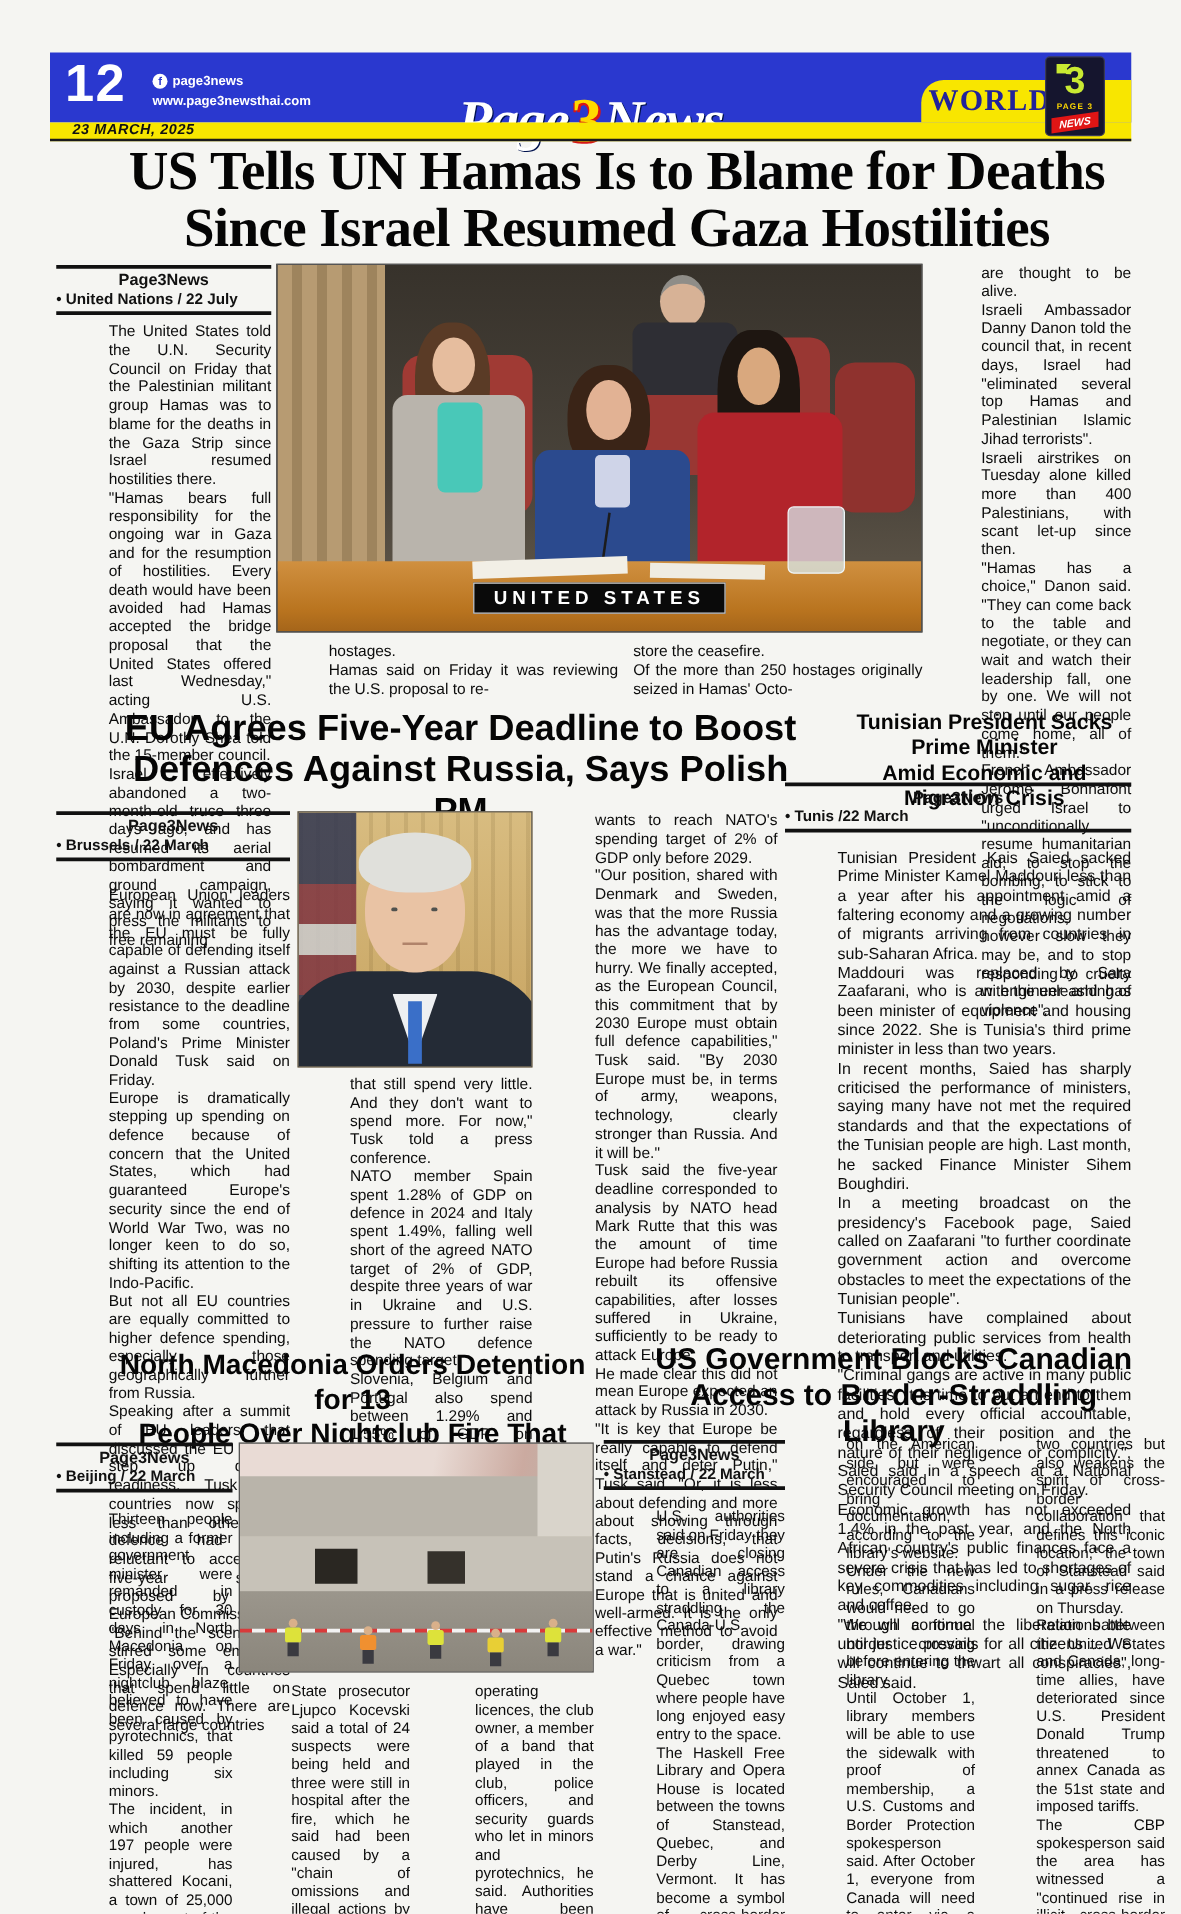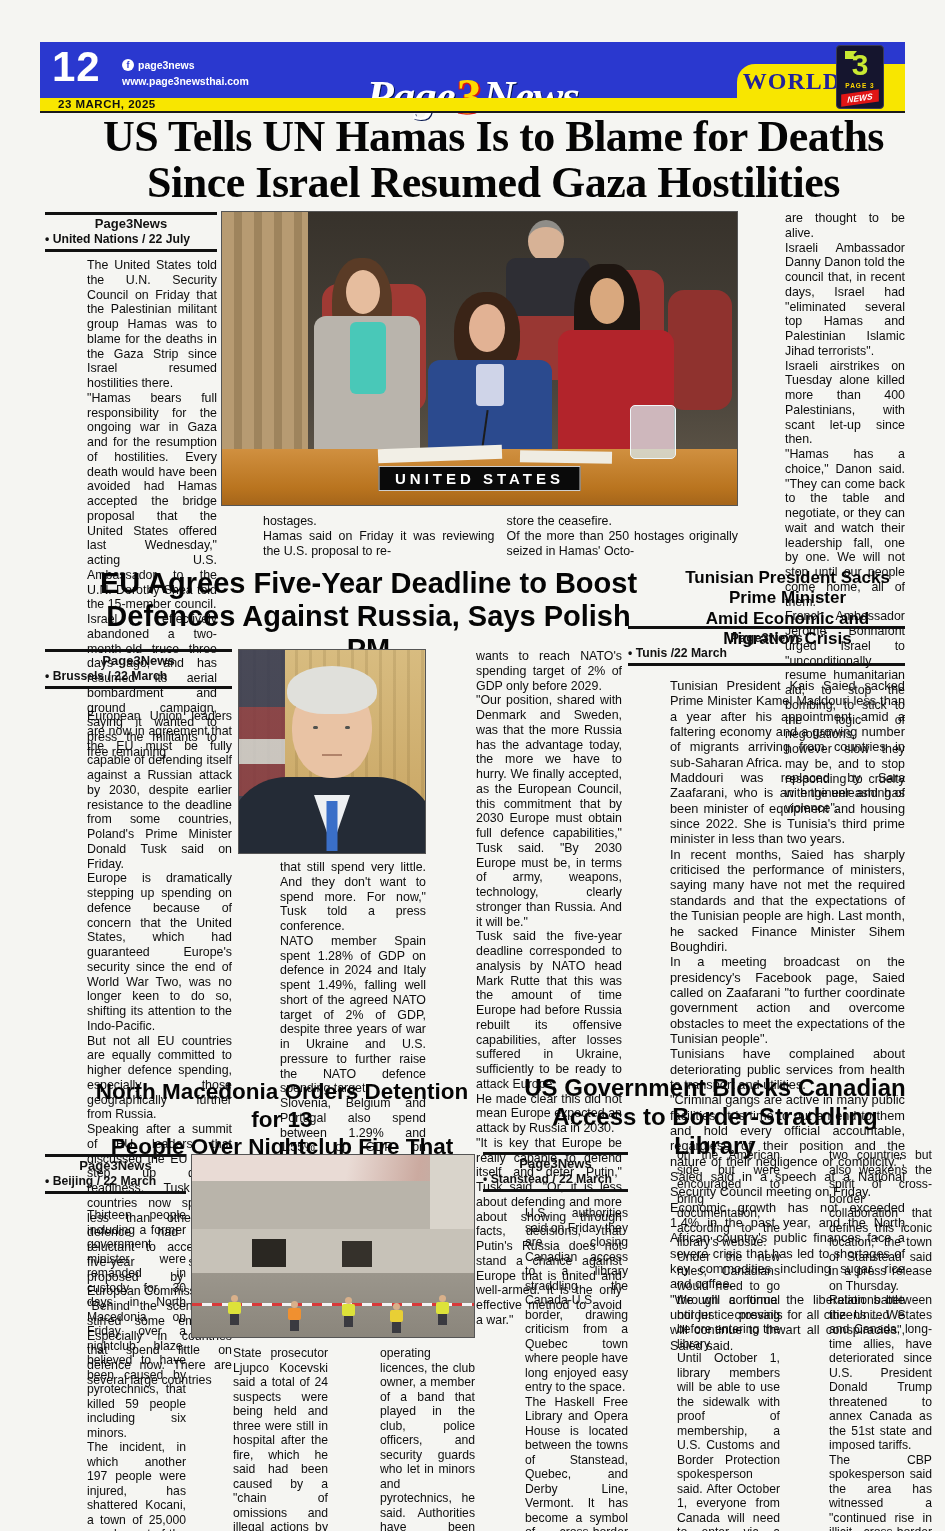--- a/index.html
+++ b/index.html
@@ -16,21 +16,21 @@
   .masthead { position:absolute; left:0; right:0; top:-2px; height:56px; display:flex; align-items:center; justify-content:center; font-family:"Liberation Serif","DejaVu Serif",serif; font-weight:bold; font-style:italic; font-size:45px; color:#fff; letter-spacing:-1px; text-shadow:1px 1px 0 #00124d;margin-top:28px; }
   .masthead .m3 { color:#ffd900; font-size:50px; font-style:normal; padding:0 2px; text-shadow:2px 1px 0 #d81616,-1px 1px 0 #d81616; }
   .world-tab { position:absolute; right:0; top:22px; width:168px; height:34px; background:#f8e600; border-radius:18px 0 0 0; display:flex; align-items:center; justify-content:center; padding-right:58px; }
   .world { font-family:"Liberation Serif","DejaVu Serif",serif; font-weight:bold; font-size:24px; color:#22229a; letter-spacing:1px; }
   .badge { position:absolute; left:796px; top:3px; width:48px; height:64px; background:#15152e; border:1px solid #3a3a55; border-radius:4px; z-index:5; overflow:hidden; }
   .badge .flag { position:absolute; left:8px; top:5px; width:12px; height:8px; background:#c9e932; clip-path:polygon(0 0,100% 0,70% 50%,100% 100%,0 100%); }
   .badge .b3 { position:absolute; left:0; right:0; top:2px; text-align:center; font-size:30px; font-weight:bold; color:#c9e932; }
   .badge .bsub { position:absolute; left:0; right:0; top:36px; text-align:center; font-size:6.5px; font-weight:bold; color:#ffd900; letter-spacing:1px; }
   .badge .bnews { position:absolute; left:4px; top:46px; width:38px; height:12px; background:#e01515; transform:rotate(-8deg) skewX(-8deg); color:#fff; font-style:italic; font-weight:bold; font-size:8.5px; text-align:center; line-height:12px; }
   .datestrip { left:40px; top:98px; width:865px; height:15px; background:#f8e600; border-bottom:2px solid #1a1a1a; }
-  .date { position:absolute; left:18px; top:0px; font-size:11.5px; font-weight:bold; color:#111; letter-spacing:0.5px; }
+  .date { position:absolute; left:18px; top:0px; font-size:11.5px; font-weight:bold; color:#111; font-style:italic; letter-spacing:0.5px; }
 
   
   .hl-serif { font-family:"Liberation Serif","DejaVu Serif",serif; font-weight:bold; text-align:center; white-space:pre-line; color:#050505; }
   .hl-sans  { font-weight:bold; text-align:center; white-space:pre-line; color:#050505; }
   .headline1 { left:40px; top:114px; width:865px; font-size:44px; line-height:1.05; letter-spacing:-0.5px; }
   .eu-hl  { left:40px;  top:567px;  width:585px; font-size:29px;  line-height:1.13;margin-left:15px; }
   .tn-hl  { left:628px; top:568px;  width:277px; font-size:17px;  line-height:1.2; }
   .mk-hl  { left:42px;  top:1078px; width:438px; font-size:22.5px; line-height:1.23; }
   .lib-hl { left:480px; top:1074px; width:428px; font-size:24px;  line-height:1.2; }
 

